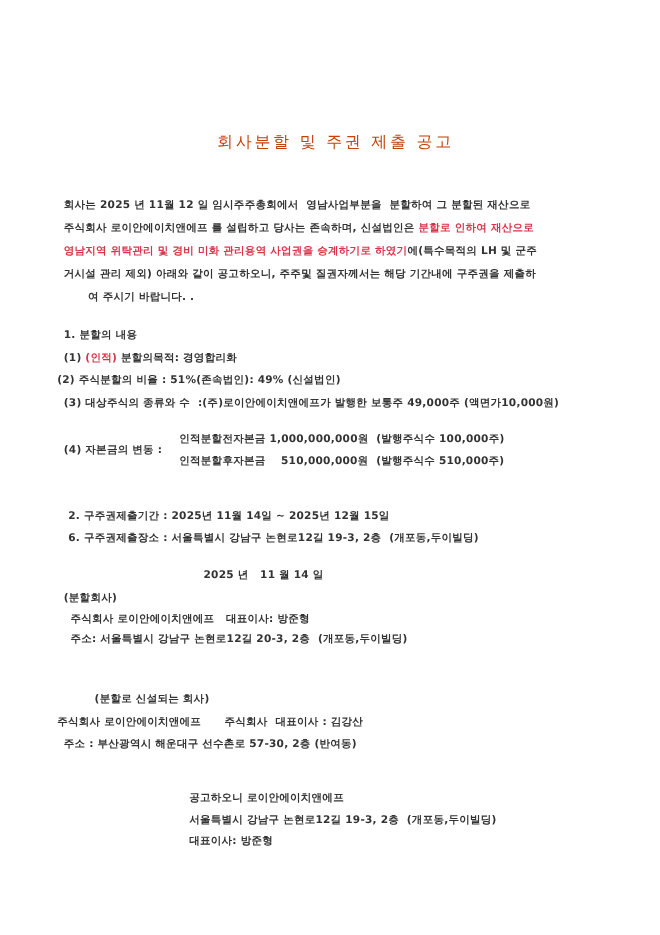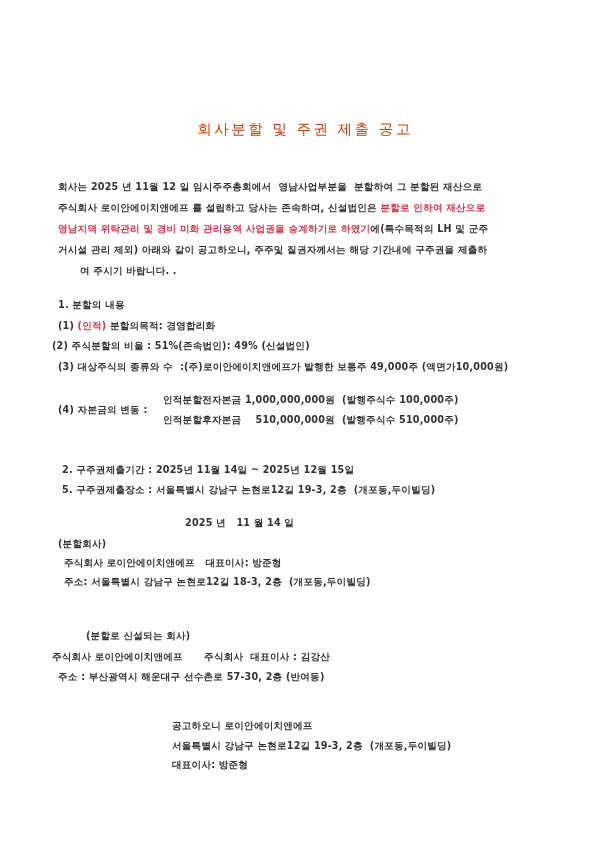--- a/index.html
+++ b/index.html
@@ -30,27 +30,27 @@
 
   <div class="line" style="left:58px; top:299px;">1. 분할의 내용</div>
   <div class="line" style="left:58px; top:320px;text-align:center;"><span>(1) </span><span class="red">(인적)</span><span> 분할의목적: 경영합리화</span></div>
   <div class="line" style="left:52px; top:340px;">(2) 주식분할의 비율 : 51%(존속법인): 49% (신설법인)</div>
   <div class="line" style="left:58px; top:361px;">(3) 대상주식의 종류와 수  :(주)로이안에이치앤에프가 발행한 보통주 49,000주 (액면가10,000원)</div>
   <div class="line" style="left:58px; top:382px;margin-top:22px;">(4) 자본금의 변동 :</div>
   <div class="line" style="left:163px; top:394px;">인적분할전자본금 1,000,000,000원  (발행주식수 100,000주)</div>
   <div class="line" style="left:163px; top:414px;">인적분할후자본금    510,000,000원  (발행주식수 510,000주)</div>
 
   <div class="line" style="left:62px; top:464px;">2. 구주권제출기간 : 2025년 11월 14일 ~ 2025년 12월 15일</div>
-  <div class="line" style="left:62px; top:484px;">5. 구주권제출장소 : 서울특별시 강남구 논현로12길 19-3, 2층  (개포동,두이빌딩)</div>
+  <div class="line" style="left:62px; top:484px;">6. 구주권제출장소 : 서울특별시 강남구 논현로12길 19-3, 2층  (개포동,두이빌딩)</div>
 
   <div class="line" style="left:185px; top:517px;">2025 년   11 월 14 일</div>
 
   <div class="line" style="left:58px; top:538px;">(분할회사)</div>
   <div class="line" style="left:64px; top:557px;">주식회사 로이안에이치앤에프   대표이사: 방준형</div>
-  <div class="line" style="left:64px; top:576px;">주소: 서울특별시 강남구 논현로12길 18-3, 2층  (개포동,두이빌딩)</div>
+  <div class="line" style="left:64px; top:576px;">주소: 서울특별시 강남구 논현로12길 20-3, 2층  (개포동,두이빌딩)</div>
 
   <div class="line" style="left:58px; top:630px;margin-left:28px;">(분할로 신설되는 회사)</div>
   <div class="line" style="left:52px; top:651px;">주식회사 로이안에이치앤에프      주식회사  대표이사 : 김강산</div>
   <div class="line" style="left:58px; top:671px;">주소 : 부산광역시 해운대구 선수촌로 57-30, 2층 (반여동)</div>
 
   <div class="line" style="left:172px; top:720px;">공고하오니 로이안에이치앤에프</div>
   <div class="line" style="left:172px; top:740px;">서울특별시 강남구 논현로12길 19-3, 2층  (개포동,두이빌딩)</div>
   <div class="line" style="left:172px; top:759px;">대표이사: 방준형</div>
 </div>
 

